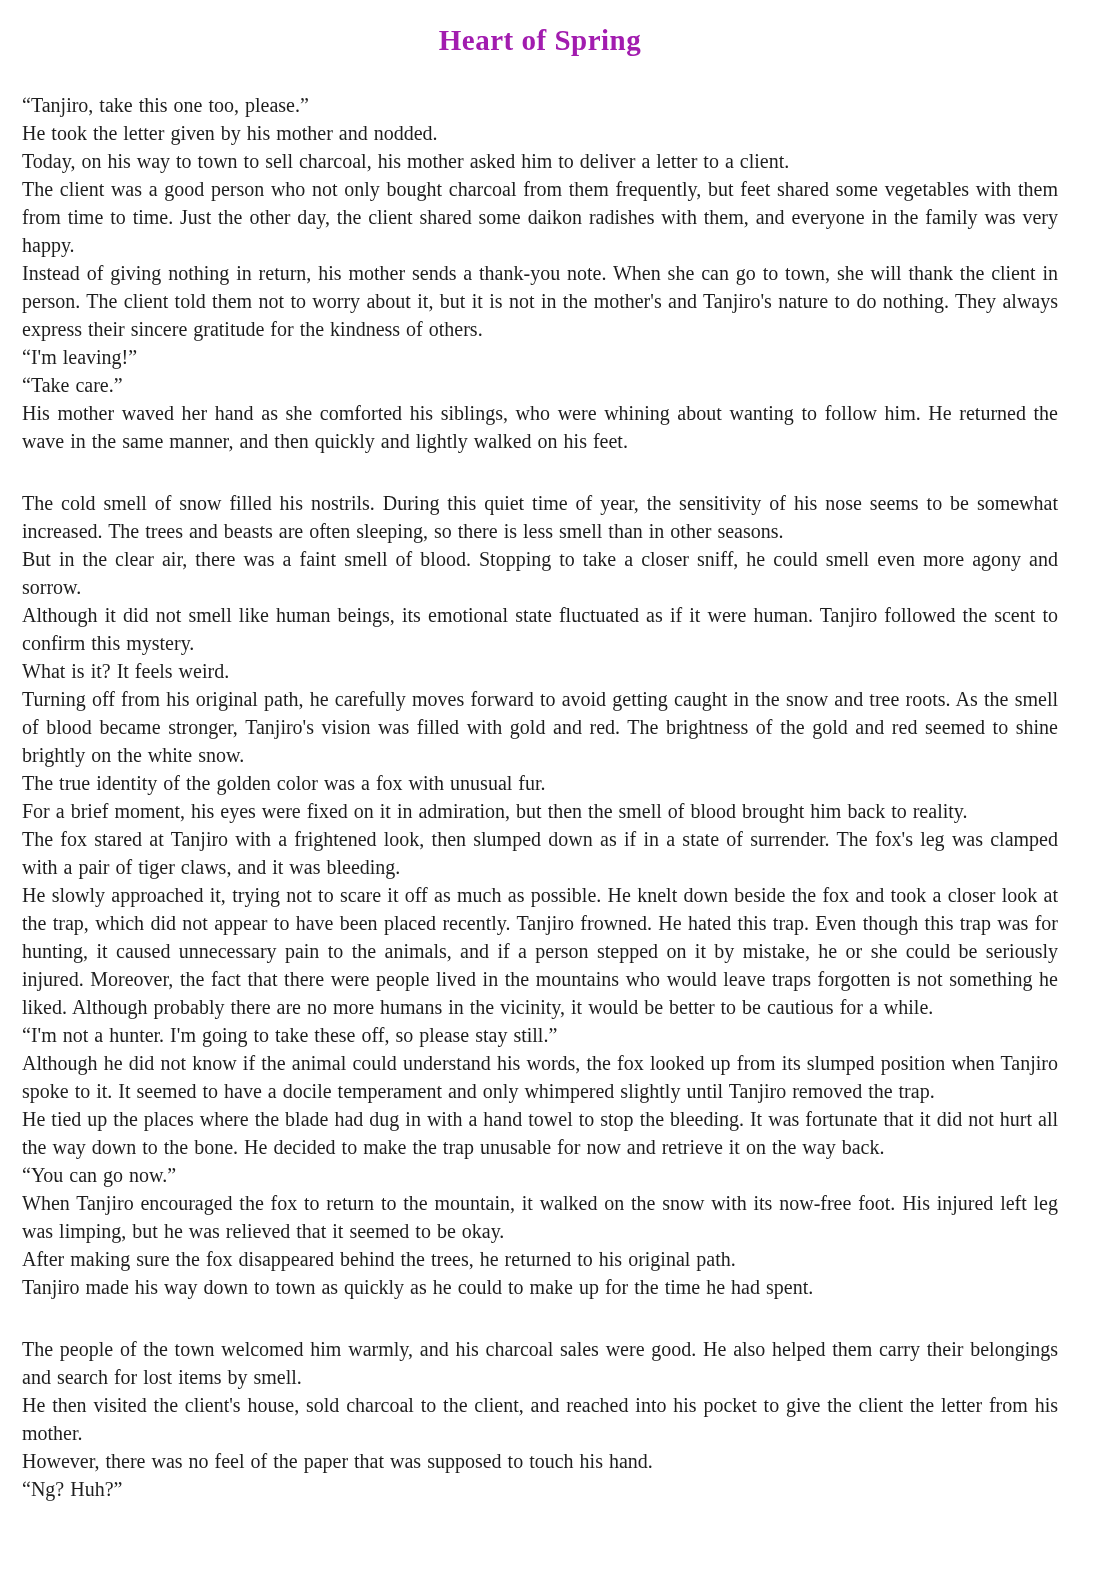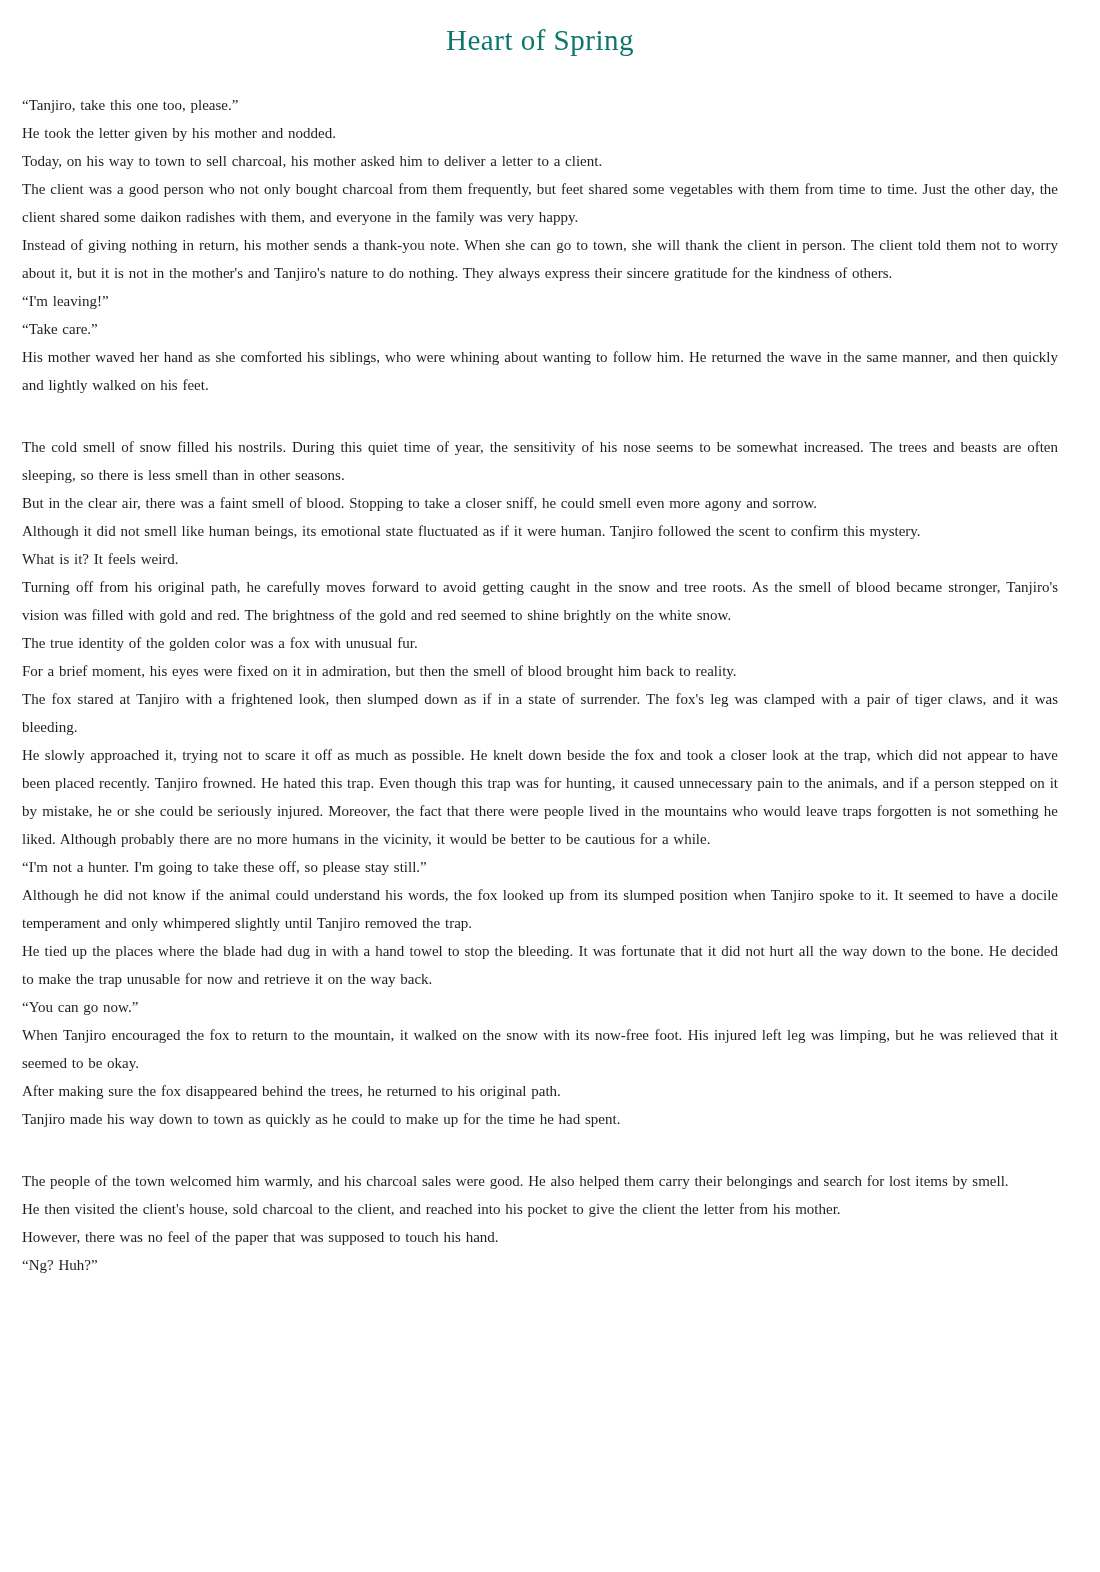--- a/index.html
+++ b/index.html
@@ -18,33 +18,33 @@
     box-sizing: border-box;
     width: 1100px;
     min-height: 1572px;
     padding: 24px 42px 40px 22px;
     background: #ffffff;
   }
   h1.title {
     margin: 0 0 34px 0;
     text-align: center;
     font-size: 29px;
-    font-weight: normal;
+    font-weight: bold;
     letter-spacing: 0.5px;
-    color: #0f766e;
+    color: #a21caf;
   }
   .story-section {
     margin: 0;
   }
   .story-section + .story-section {
     margin-top: 34px;
   }
   p.story-paragraph {
     margin: 0;
-    font-size: 15px;
+    font-size: 20px;
     line-height: 28px;
     text-align: justify;
     hyphens: auto;
     -webkit-hyphens: auto;
     word-spacing: 1px;
   }
 </style>
 </head>
 <body>
 

